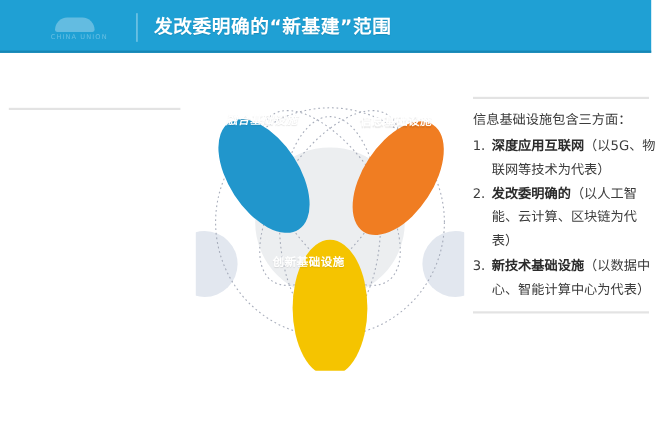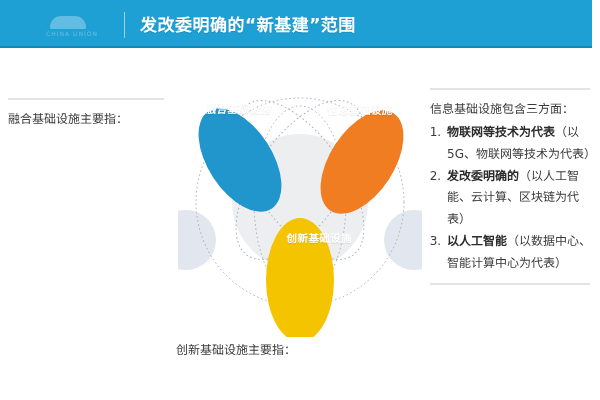--- a/index.html
+++ b/index.html
@@ -113,21 +113,21 @@
     position: absolute;
     color: #ffffff;
     font-size: 10.5px;
     font-weight: bold;
     letter-spacing: 0.4px;
     white-space: nowrap;
     text-shadow: 0 1px 1px rgba(0,0,0,0.10);
   }
   .label-fusion   { left: 8px;   top: 49px;  width: 104px; text-align: center; font-style: italic; }
   .label-info     { left: 130px; top: 50px;  width: 104px; text-align: center; }
-  .label-innov    { left: 70px;  top: 178px; width: 104px; text-align: right; }
+  .label-innov    { left: 70px;  top: 178px; width: 104px; text-align: left; }
 
   
   .panel {
     position: absolute;
     color: #3b3b3b;
     font-size: 12px;
     line-height: 1.78;
   }
   .panel .rule {
     height: 2px;
@@ -229,38 +229,36 @@
       <ellipse cx="122" cy="228" rx="34" ry="62" fill="#f5c400"></ellipse>
     </svg>
 
     <div class="ellipse-label label-fusion">融合基础设施</div>
     <div class="ellipse-label label-info">信息基础设施</div>
     <div class="ellipse-label label-innov">创新基础设施</div>
   </div>
 
   <div class="panel panel-left">
     <div class="rule"></div>
-    <p class="lead">融合基础设施主要指：</p>
   </div>
 
   <div class="panel panel-right">
     <div class="rule"></div>
     <p class="lead">信息基础设施包含三方面：</p>
     <ol>
       <li>
-        <b>物联网等技术为代表</b><span>（以5G、物联网等技术为代表）</span>
+        <b>深度应用互联网</b><span>（以5G、物联网等技术为代表）</span>
       </li>
       <li>
         <b>发改委明确的</b><span>（以人工智能、云计算、区块链为代表）</span>
       </li>
       <li>
-        <b>以人工智能</b><span>（以数据中心、智能计算中心为代表）</span>
+        <b>新技术基础设施</b><span>（以数据中心、智能计算中心为代表）</span>
       </li>
     </ol>
     <div class="rule-b"></div>
   </div>
 
   <div class="panel panel-bottom">
-    <p class="lead">创新基础设施主要指：</p>
   </div>
 
   <div class="footer-line"></div>
 </div>
 
 </body></html>

